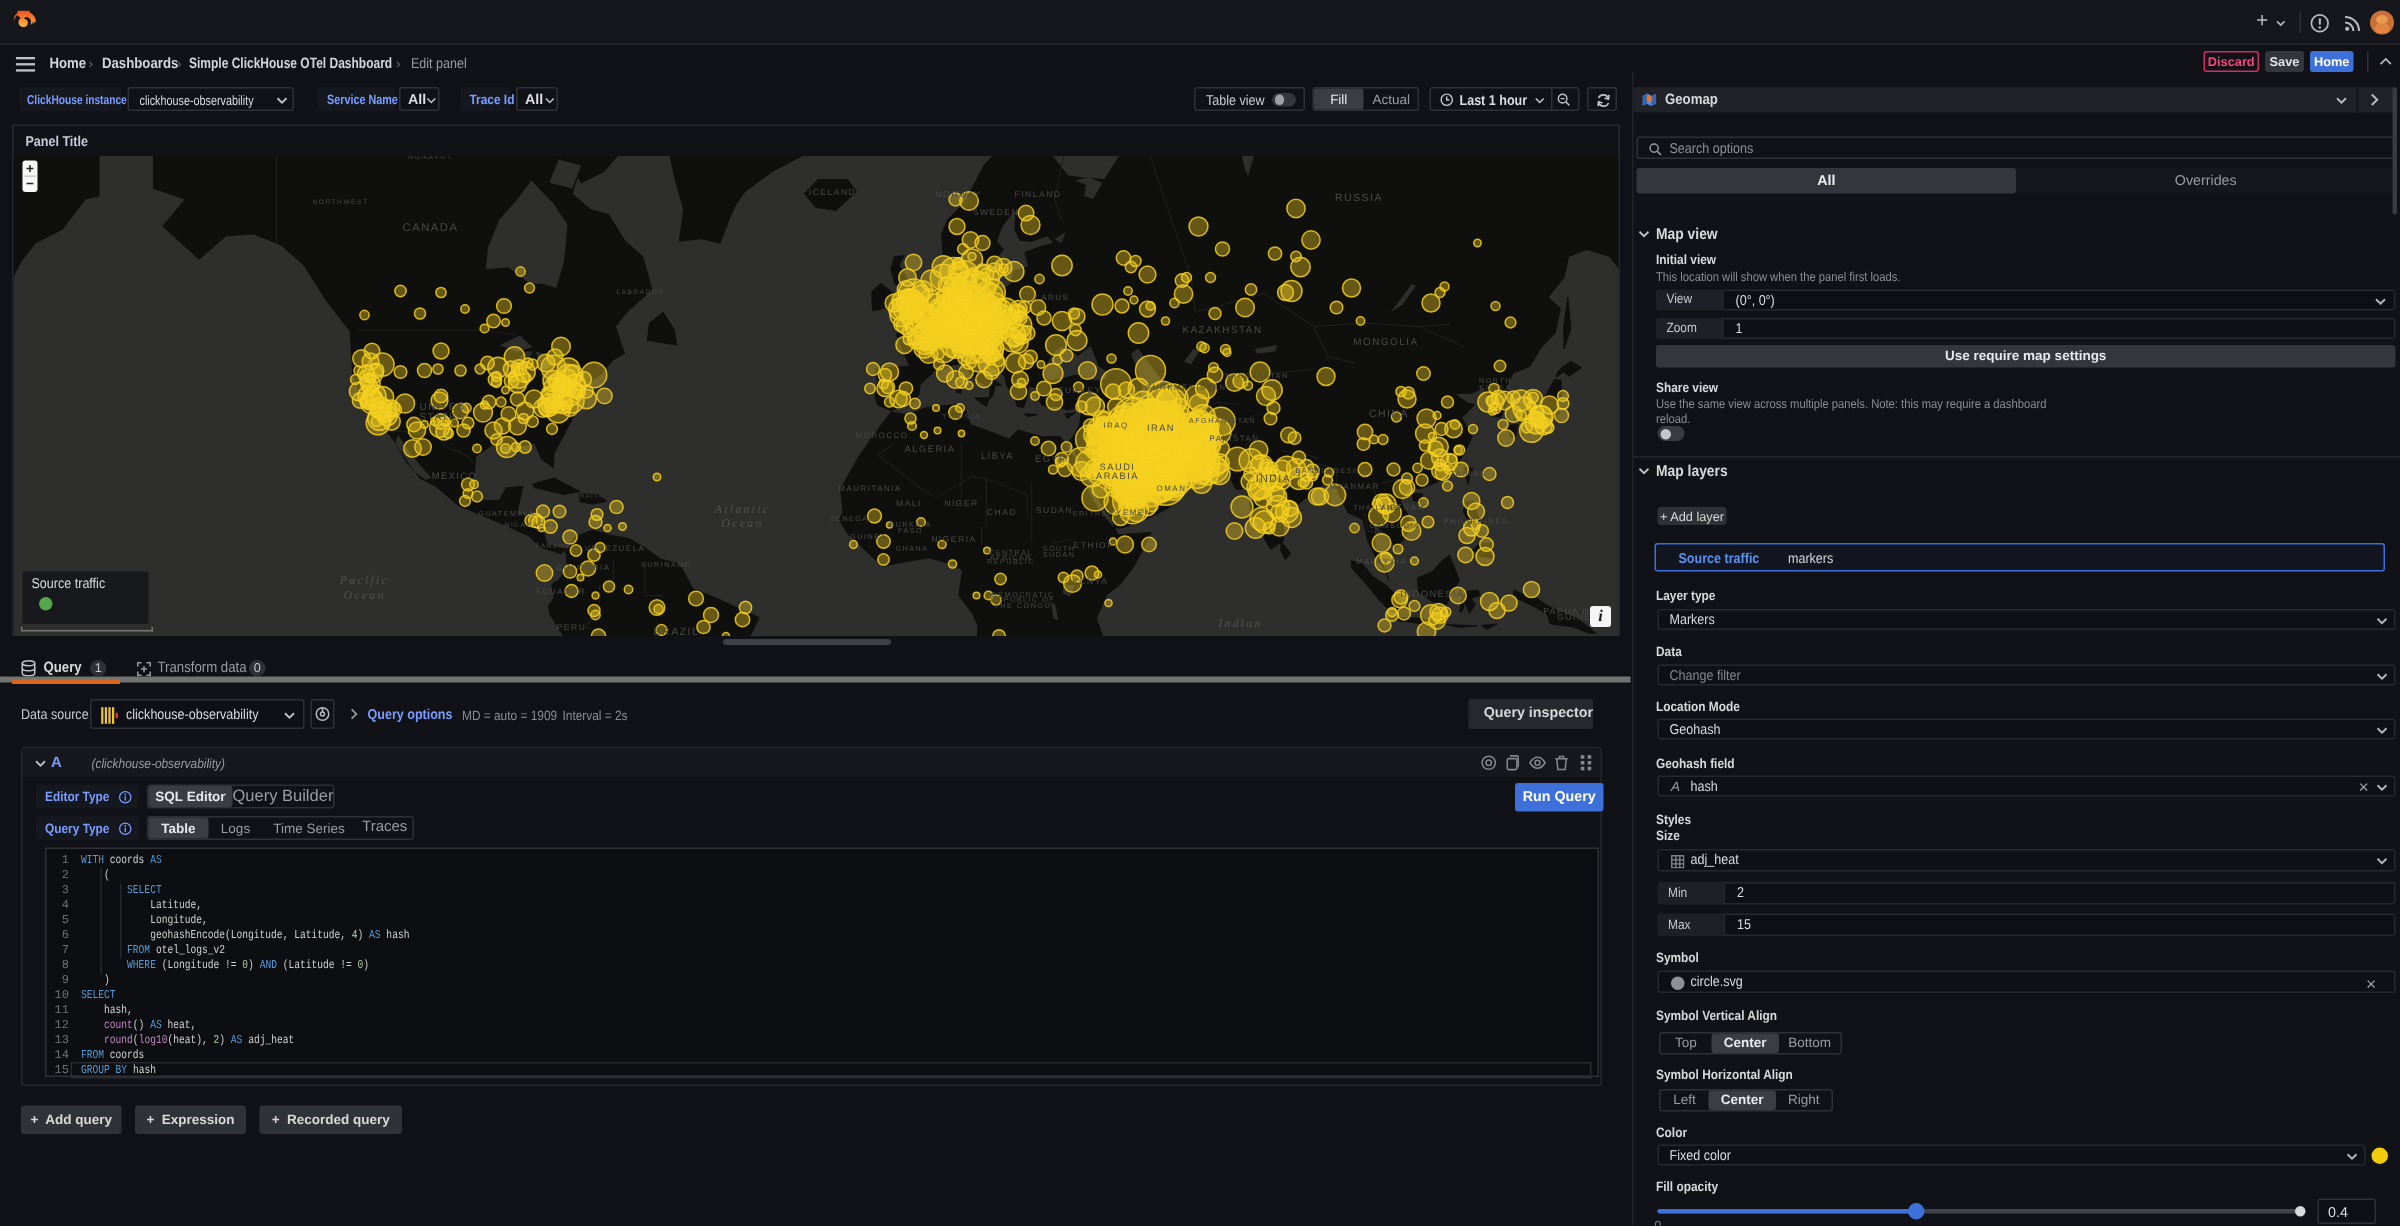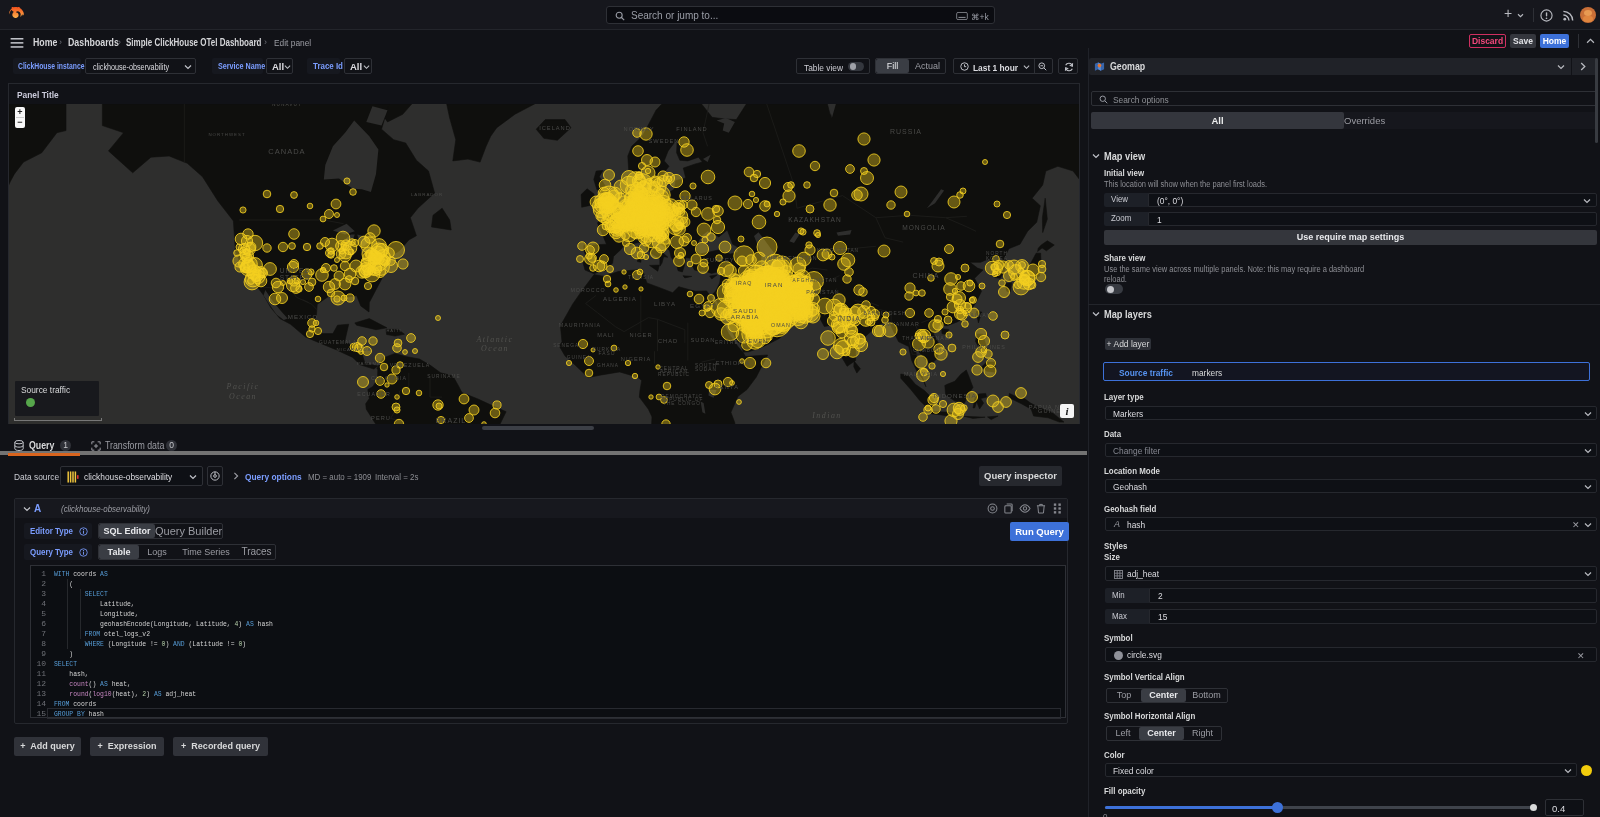--- a/index.html
+++ b/index.html
@@ -19,32 +19,20 @@
 <div class="abs" style="left:0;top:0;width:1600px;height:30px;background:#16171d;border-bottom:1px solid #23252b">
   <svg class="abs" style="left:9px;top:7px" width="16" height="16" viewBox="0 0 16 16">
     <defs>
           <linearGradient id="glg" x1="0" y1="1" x2="0" y2="0">
       <stop offset="0" stop-color="#fcb34c"></stop>
             <stop offset="1" stop-color="#f2501c"></stop>
           </linearGradient>
         </defs>
     <path fill="url(#glg)" d="M14.9 7.2 C14.8 6 14.4 4.5 13.3 3.2 C12.5 2.2 11.5 1.5 10.7 1.1 C10.8 0.6 10.7 0.2 10.7 0.2 C9.9 -0.2 9 0.1 8.6 0.3 C8 0.1 7.3 0 6.6 0 C6 0 5.4 0.1 4.8 0.3 C4.4 0 3.5 -0.3 2.8 0.2 C2.8 0.2 2.5 0.9 2.7 1.6 C1.6 2.4 0.8 3.5 0.4 4.7 C0.4 4.7 0 5.9 0.2 7.4 C0.2 7.4 0.4 6.1 1 4.9 C1.4 4.1 1.9 3.4 2.6 2.8 C2.7 3.2 3 3.5 3 3.5 C3.6 4.2 4.4 4.5 4.4 4.5 C4.5 4.7 4.6 4.9 4.7 5.1 C4.1 5.5 3.7 6.1 3.5 6.8 C2.9 8.4 3.8 10.2 5.5 10.8 C6 11 6.6 11.1 7.1 11 C7.9 10.9 8.6 10.5 9.1 9.8 C10 8.5 9.7 6.7 8.3 5.8 C7.9 5.5 7.4 5.4 6.9 5.4 C7.1 4.9 7.6 4.6 7.6 4.6 C8.1 4.3 8.8 4.3 8.8 4.3 C9.5 4.3 10.1 4.6 10.6 5.1 C11.2 5.7 11.6 6.5 11.7 7.3 C11.8 8.8 11.1 9.8 11.1 9.8 C12.5 8.9 12.8 7.4 12.8 7.4 C13 8.5 12.6 9.5 12.6 9.5 C13.6 8.3 13.8 7 13.8 7 C14.1 7.7 14.1 8.6 14.1 8.6 C14.7 7.4 14.9 7.2 14.9 7.2 Z"></path>
   </svg>
-  <div class="abs" style="left:606px;top:6px;width:389px;height:18px;background:#0b0c11;border:1px solid #2e3036;border-radius:3px">
-    <svg class="abs" style="left:8px;top:4px" width="10" height="10" viewBox="0 0 12 12">
-          <circle cx="5" cy="5" r="3.6" fill="none" stroke="#9a9da6" stroke-width="1.3"></circle>
-          <path d="M7.8 7.8L11 11" stroke="#9a9da6" stroke-width="1.3"></path>
-        </svg>
-    <div class="abs txt" style="left:24px;top:3px;font-size:10px;color:#9a9da6">Search or jump to...</div>
-    <svg class="abs" style="left:349px;top:5px" width="12" height="8" viewBox="0 0 13 9">
-          <rect x="0.5" y="0.5" width="12" height="8" rx="1.5" fill="none" stroke="#85878e"></rect>
-          <rect x="2.5" y="5.5" width="8" height="1.2" fill="#85878e"></rect>
-        </svg>
-    <div class="abs txt" style="left:364px;top:4.5px;font-size:8.5px;color:#9a9da6">⌘+k</div>
-  </div>
   <div class="abs txt" style="left:1504px;top:5px;font-size:14px;color:#b8bac0">+</div>
   <svg class="abs" style="left:1517px;top:13px" width="7" height="5" viewBox="0 0 8 6">
         <path d="M1 1.5 L4 4.5 L7 1.5" stroke="#b8bac0" stroke-width="1.3" fill="none"></path>
       </svg>
   <div class="abs" style="left:1533px;top:8px;width:1px;height:14px;background:#2e3036"></div>
   <svg class="abs" style="left:1540px;top:9px" width="13" height="13" viewBox="0 0 14 14">
         <circle cx="7" cy="7" r="6" fill="none" stroke="#b8bac0" stroke-width="1.2"></circle>
         <rect x="6.3" y="3.4" width="1.5" height="4.6" rx="0.7" fill="#b8bac0"></rect>
         <circle cx="7" cy="10" r="0.9" fill="#b8bac0"></circle>
       </svg>
@@ -1493,21 +1481,21 @@
         <circle cx="6" cy="6" r="1.6" fill="none" stroke="#b8bac0" stroke-width="1.2"></circle>
         <path d="M6 1 V4.4" stroke="#b8bac0" stroke-width="1.2"></path>
       </svg>
 </div>
 <svg class="abs" style="left:233px;top:472px" width="6" height="8" viewBox="0 0 6 9">
       <path d="M1.2 1 L4.8 4.5 L1.2 8" stroke="#9b9ca3" stroke-width="1.3" fill="none"></path>
     </svg>
 <div class="abs txt n" style="left:245px;top:471px;font-size:9.5px;font-weight:600;color:#7b9dff">Query options</div>
 <div class="abs txt n" style="left:308px;top:471.5px;font-size:9px;color:#8d8e94">MD = auto = 1909</div>
 <div class="abs txt n" style="left:375px;top:471.5px;font-size:9px;color:#8d8e94">Interval = 2s</div>
-<div class="abs" style="left:979px;top:466px;width:83px;height:20px;background:#26282e;border-radius:2px;text-align:center;font-size:9.5px;font-weight:600;color:#d8d9da;line-height:20px">Query inspector</div>
+<div class="abs" style="left:979px;top:466px;width:83px;height:20px;background:#26282e;border-radius:2px;text-align:right;font-size:9.5px;font-weight:600;color:#d8d9da;line-height:20px">Query inspector</div>
 
 <div class="abs" style="left:14px;top:498px;width:1054px;height:226px;border:1px solid #26282e;border-radius:2px;background:#111217">
   <div class="abs" style="left:0;top:0;width:1052px;height:19px;background:#17181e">
     <svg class="abs" style="left:8px;top:7px" width="8" height="6" viewBox="0 0 8 6">
           <path d="M1 1.5 L4 4.5 L7 1.5" stroke="#c0c2c8" stroke-width="1.2" fill="none"></path>
         </svg>
     <div class="abs txt" style="left:19px;top:4px;font-size:10px;font-weight:700;color:#7b9dff">A</div>
     <div class="abs txt n" style="left:46px;top:4.5px;font-size:9px;font-style:italic;color:#9b9ca3">(clickhouse-observability)</div>
     <svg class="abs" style="left:972px;top:4px" width="11" height="11" viewBox="0 0 12 12">
           <circle cx="6" cy="6" r="4.8" fill="none" stroke="#85878e" stroke-width="1.1"></circle>
@@ -1623,21 +1611,21 @@
  <svg class="abs" style="left:468px;top:6px" width="8" height="6" viewBox="0 0 8 6">
         <path d="M1 1.5 L4 4.5 L7 1.5" stroke="#b8bac0" stroke-width="1.2" fill="none"></path>
       </svg>
  <div class="abs" style="left:482px;top:0;width:1px;height:17px;background:#111217"></div>
  <svg class="abs" style="left:491px;top:4px" width="6" height="9" viewBox="0 0 6 9">
         <path d="M1.2 1 L4.8 4.5 L1.2 8" stroke="#b8bac0" stroke-width="1.3" fill="none"></path>
       </svg>
 </div>
     <div class="abs" style="left:1091px;top:112px;width:506px;height:17px;background:#16171d;border-radius:2px">
  <div class="abs" style="left:0;top:0;width:253px;height:17px;background:#34363d;border-radius:2px;text-align:center;font-size:9.5px;font-weight:700;color:#eceded;line-height:17px">All</div>
- <div class="abs" style="left:253px;top:0;width:253px;height:17px;text-align:left;font-size:9.5px;color:#9b9ca3;line-height:17px">Overrides</div>
+ <div class="abs" style="left:253px;top:0;width:253px;height:17px;text-align:center;font-size:9.5px;color:#9b9ca3;line-height:17px">Overrides</div>
 </div>
     <svg class="abs" style="left:1092px;top:153px" width="8" height="6" viewBox="0 0 8 6">
       <path d="M1 1.5 L4 4.5 L7 1.5" stroke="#c0c2c8" stroke-width="1.2" fill="none"></path>
     </svg>
     <div class="abs txt n" style="left:1104px;top:150px;font-size:10.5px;font-weight:700;color:#d8d9da">Map view</div>
     <div class="abs txt n" style="left:1104px;top:168px;font-size:9px;font-weight:700;color:#d8d9da">Initial view</div>
     <div class="abs txt n" style="left:1104px;top:179px;font-size:8.5px;font-weight:400;color:#8d8e94">This location will show when the panel first loads.</div>
     <div class="abs" style="left:1104px;top:193px;width:44px;height:14px;background:#1d2027;border-radius:2px 0 0 2px">
       <div class="abs txt n" style="left:7px;top:1px;font-size:9px;color:#c9cad1">View</div>
     </div>

